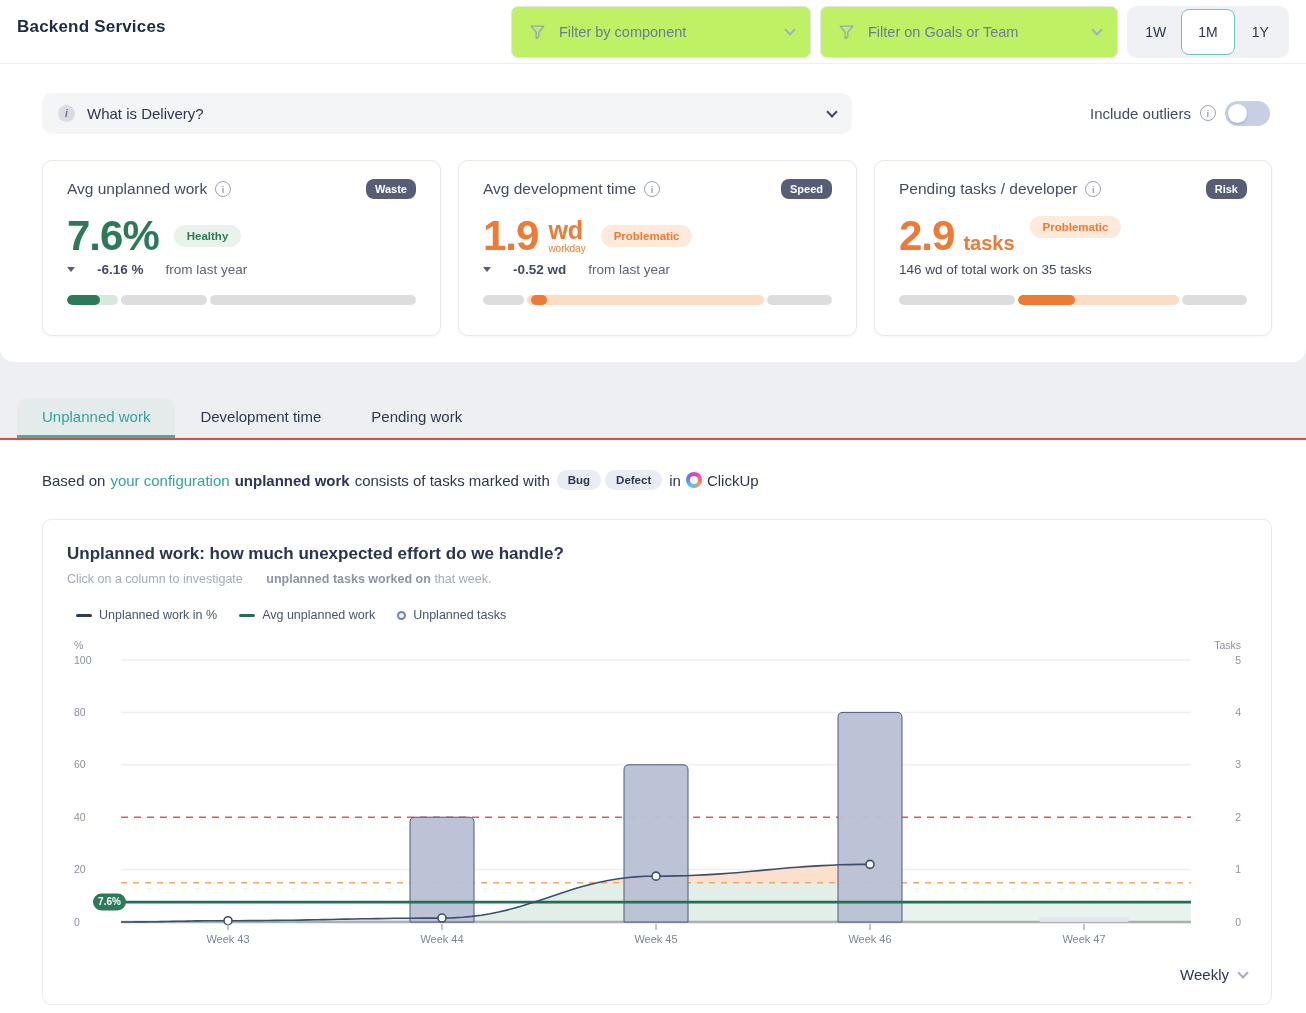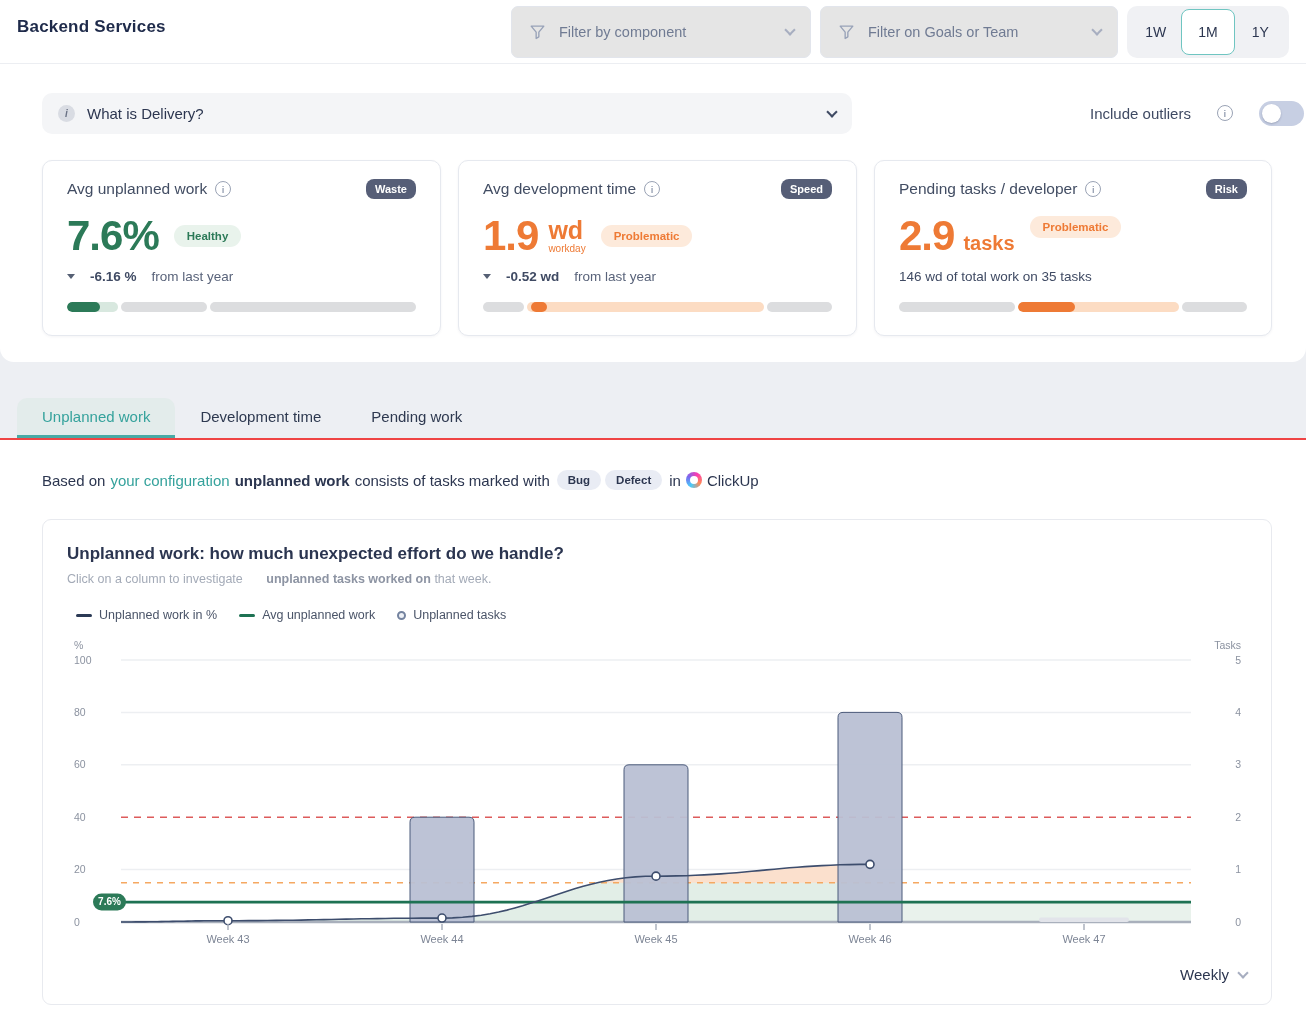--- a/index.html
+++ b/index.html
@@ -9,21 +9,21 @@
     background:#edeff3; color:#2c3650; position:relative; overflow:hidden;
   }
   .abs { position:absolute; }
 
   
   #top-panel { left:0; top:0; width:1306px; height:362px; background:#fff; border-radius:0 0 14px 14px; }
   #header-divider { left:0; top:63px; width:1306px; height:1px; background:#eceef2; }
   #page-title { left:17px; top:17px; font-size:17px; font-weight:700; color:#1e2a4a; letter-spacing:.2px; }
 
   .filter-box {
-    top:6px; height:52px; background:#e5e5e5; border:1px solid #e2e5ec; border-radius:7px;
+    top:6px; height:52px; background:#bef264; border:1px solid #e2e5ec; border-radius:7px;
     display:flex; align-items:center; padding:0 16px; gap:12px; cursor:pointer;
   }
   .filter-box .ph { font-size:14.5px; color:#707b93; flex:1; }
   #filter-1 { left:511px; width:300px; }
   #filter-2 { left:820px; width:298px; }
 
   .chev { width:8px; height:8px; border-right:2px solid #a7aec0; border-bottom:2px solid #a7aec0; transform:rotate(45deg); margin-top:-4px; }
 
   #range-group { left:1127px; top:6px; width:162px; height:52px; background:#f0f1f4; border-radius:10px; display:flex; align-items:center; padding:3px; }
   .range-btn { flex:1; height:46px; display:flex; align-items:center; justify-content:center; font-size:14px; font-weight:500; color:#2c3650; border-radius:8px; cursor:pointer; }
@@ -36,21 +36,21 @@
   }
   #delivery-accordion .label { font-size:15px; font-weight:500; color:#2c3650; flex:1; }
   .info-fill {
     width:17px; height:17px; border-radius:50%; background:#d9dce3; color:#6a7285;
     font-size:10px; font-weight:700; display:inline-flex; align-items:center; justify-content:center; font-style:italic;
   }
   .info-ring {
     width:16px; height:16px; border-radius:50%; border:1.3px solid #9aa3b5; color:#9aa3b5;
     font-size:9.5px; font-weight:700; display:inline-flex; align-items:center; justify-content:center; flex:none;
   }
-  #outliers-row { left:1090px; top:99px; height:28px; display:flex; align-items:center; gap:26px; }
+  #outliers-row { left:1090px; top:99px; height:28px; display:flex; align-items:center; gap:9px; }
   #outliers-label { font-size:15px; color:#3f4a63; }
   #outliers-toggle { width:45px; height:25px; border-radius:13px; background:#c7cfe3; position:relative; cursor:pointer; }
   #outliers-toggle .knob { position:absolute; left:3px; top:3px; width:19px; height:19px; border-radius:50%; background:#fff; box-shadow:0 1px 2px rgba(30,42,74,.25); }
 
   
   .kpi-card {
     top:160px; height:176px; background:#fff; border:1px solid #e6e9ef; border-radius:10px;
     box-shadow:0 1px 3px rgba(30,42,74,.05); padding:18px 24px 22px;
   }
   #kpi-1 { left:42px;  width:399px; }
@@ -62,21 +62,21 @@
   .kpi-value-row { display:flex; align-items:center; margin-top:13px; height:48px; }
   .kpi-value { font-size:42px; font-weight:700; letter-spacing:-1px; }
   .green { color:#2c7a58; } .orange { color:#ee7a35; }
   .unit-stack { display:flex; flex-direction:column; margin-left:10px; line-height:1; }
   .unit-stack .u { font-size:25px; font-weight:700; }
   .unit-stack .usub { font-size:10px; margin-top:1px; }
   .unit-inline { font-size:20px; font-weight:700; margin-left:9px; align-self:flex-end; margin-bottom:5px; }
   .status-pill { font-size:11.5px; font-weight:700; padding:5px 13px; border-radius:13px; margin-left:15px; }
   .status-pill.healthy { background:#e9f3ec; color:#2c7a58; }
   .status-pill.problematic { background:#fdeadb; color:#ee7a35; }
-  .kpi-sub { margin-top:8px; font-size:13.5px; color:#3f4a63; display:flex; align-items:center; gap:15px; height:17px; }
+  .kpi-sub { margin-top:1px; font-size:13.5px; color:#3f4a63; display:flex; align-items:center; gap:22px; height:17px; }
   .tri-down { width:0; height:0; border-left:4.5px solid transparent; border-right:4.5px solid transparent; border-top:5.5px solid #566074; display:inline-block; }
   .kpi-sub b { font-weight:700; }
   .kpi-sub .suffix { color:#59637a; font-weight:400; }
   .progress { margin-top:17px; height:10px; display:flex; gap:3px; }
   .progress .seg { height:10px; border-radius:6px; position:relative; overflow:hidden; }
   .progress .seg .fill { position:absolute; top:0; height:10px; border-radius:6px; }
 
   
   #tabs { left:17px; top:398px; display:flex; }
   .tab { height:40px; padding:0 25px; display:flex; align-items:center; font-size:15px; font-weight:500; color:#2e3950; cursor:pointer; border-bottom:3px solid transparent; }

